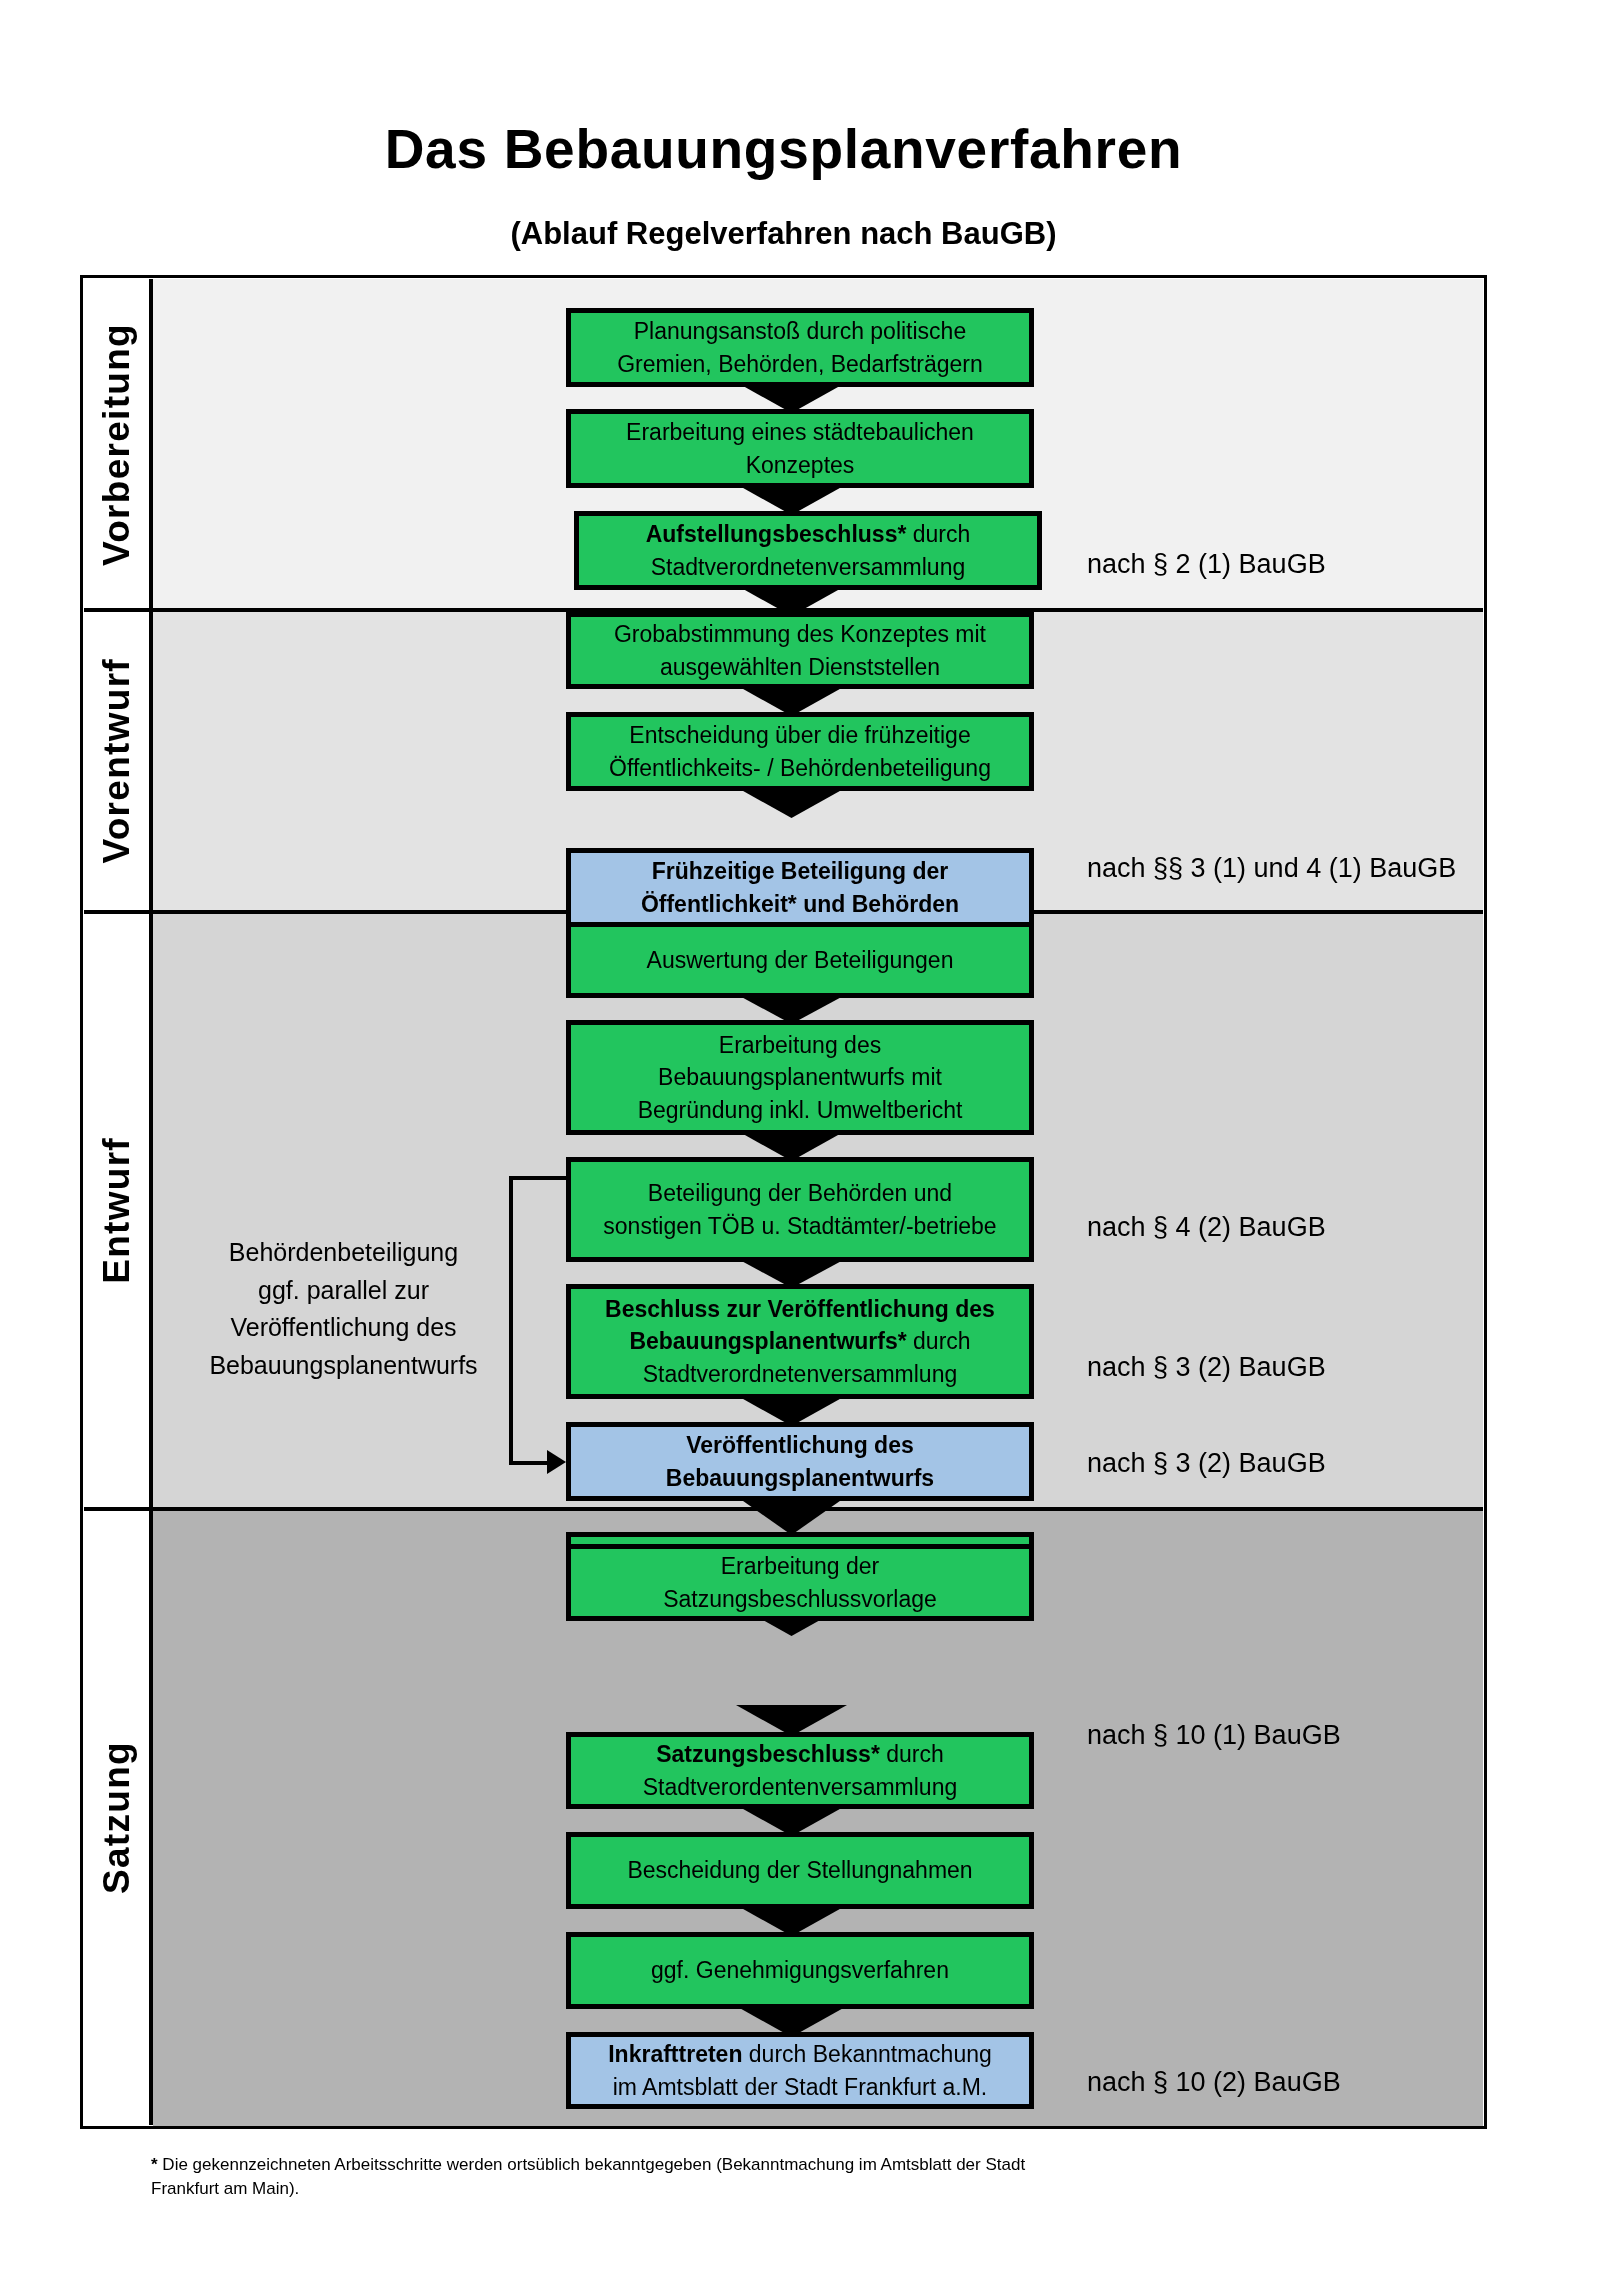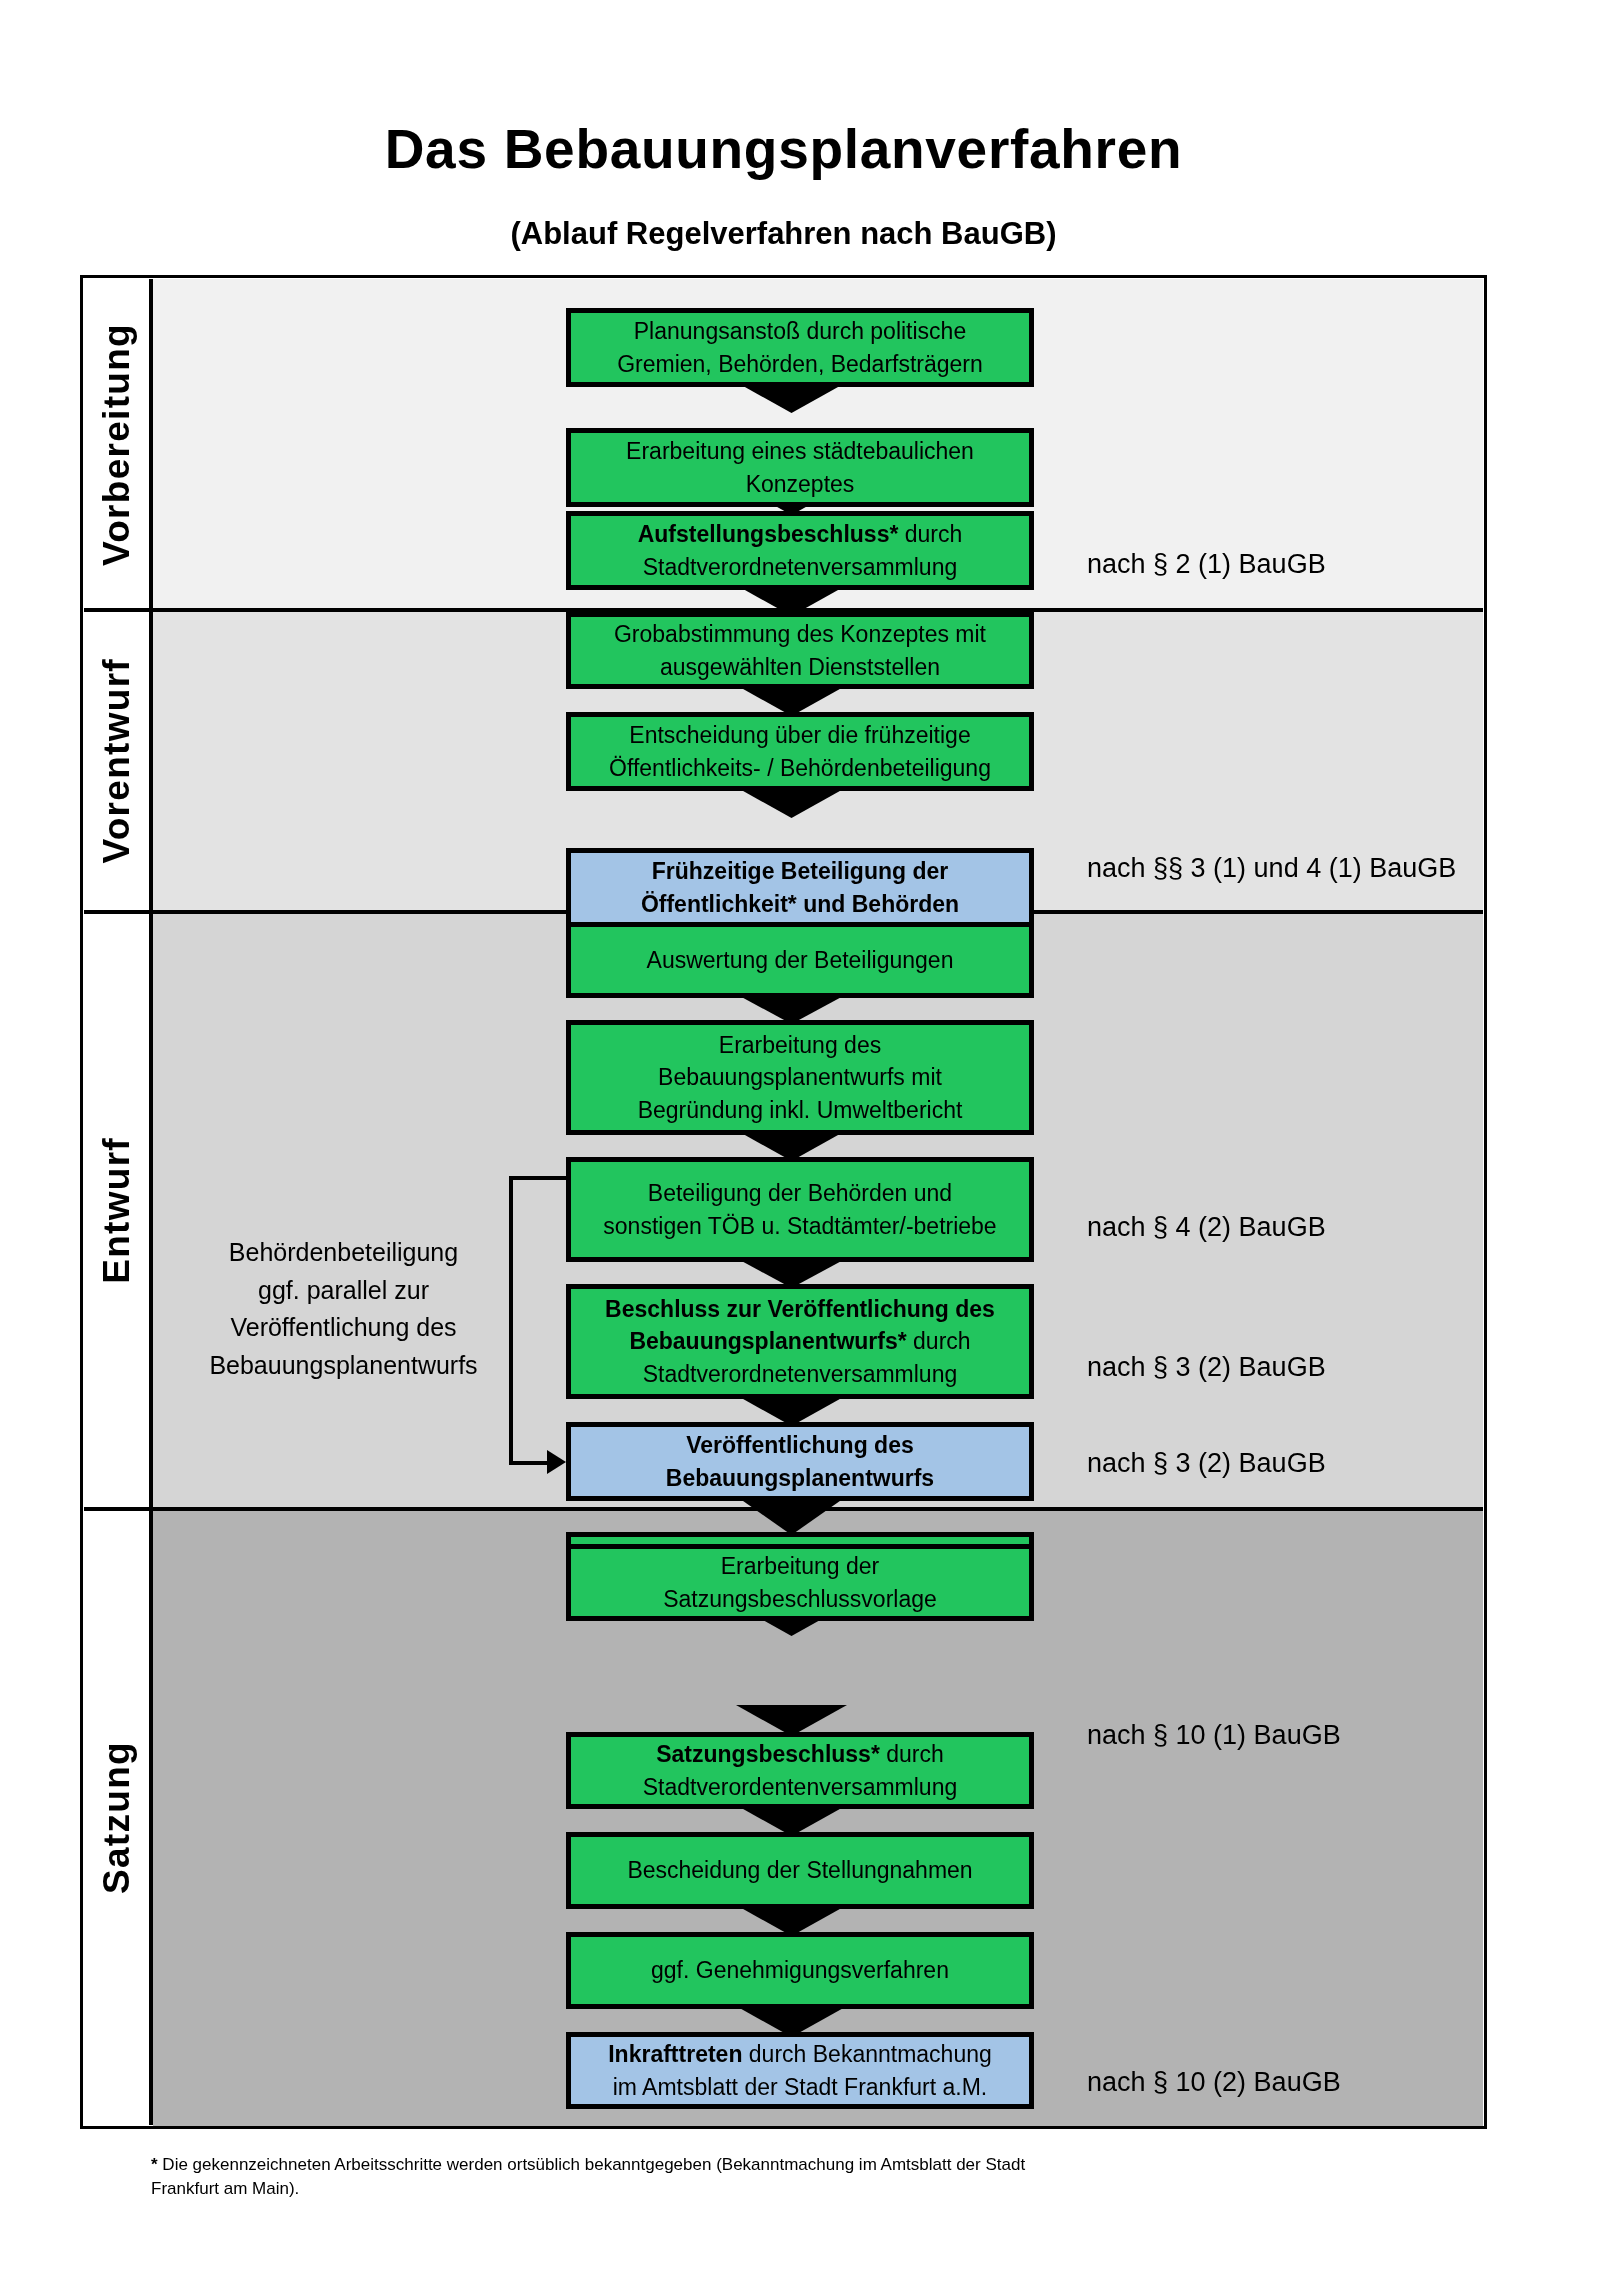--- a/index.html
+++ b/index.html
@@ -79,25 +79,25 @@
 <div class="abs arrow" style="top:1605px;height:31px;"></div>
 <div class="abs arrow" style="top:1705px;height:31px;"></div>
 <div class="abs arrow" style="top:1805px;height:31px;"></div>
 <div class="abs arrow" style="top:1905px;height:31px;"></div>
 <div class="abs arrow" style="top:2006px;height:31px;"></div>
 
 <div class="abs box" style="top:308px;height:79px;">
     <div class="txt"><span class="b"></span><span>Planungsanstoß durch politische
 Gremien, Behörden, Bedarfsträgern</span></div>
   </div>
-<div class="abs box" style="top:428px;height:79px;">
+<div class="abs box" style="top:409px;height:79px;">
     <div class="txt"><span class="b"></span><span>Erarbeitung eines städtebaulichen
 Konzeptes</span></div>
   </div>
-<div class="abs box" style="top:511px;height:79px;">
+<div class="abs box" style="top:511px;height:79px;margin-left:8px;">
     <div class="txt"><span class="b">Aufstellungsbeschluss*</span><span> durch
 Stadtverordnetenversammlung</span></div>
   </div>
 <div class="abs box" style="top:612px;height:77px;">
     <div class="txt"><span class="b"></span><span>Grobabstimmung des Konzeptes mit
 ausgewählten Dienststellen</span></div>
   </div>
 <div class="abs box" style="top:712px;height:79px;">
     <div class="txt"><span class="b"></span><span>Entscheidung über die frühzeitige
 Öffentlichkeits- / Behördenbeteiligung</span></div>

